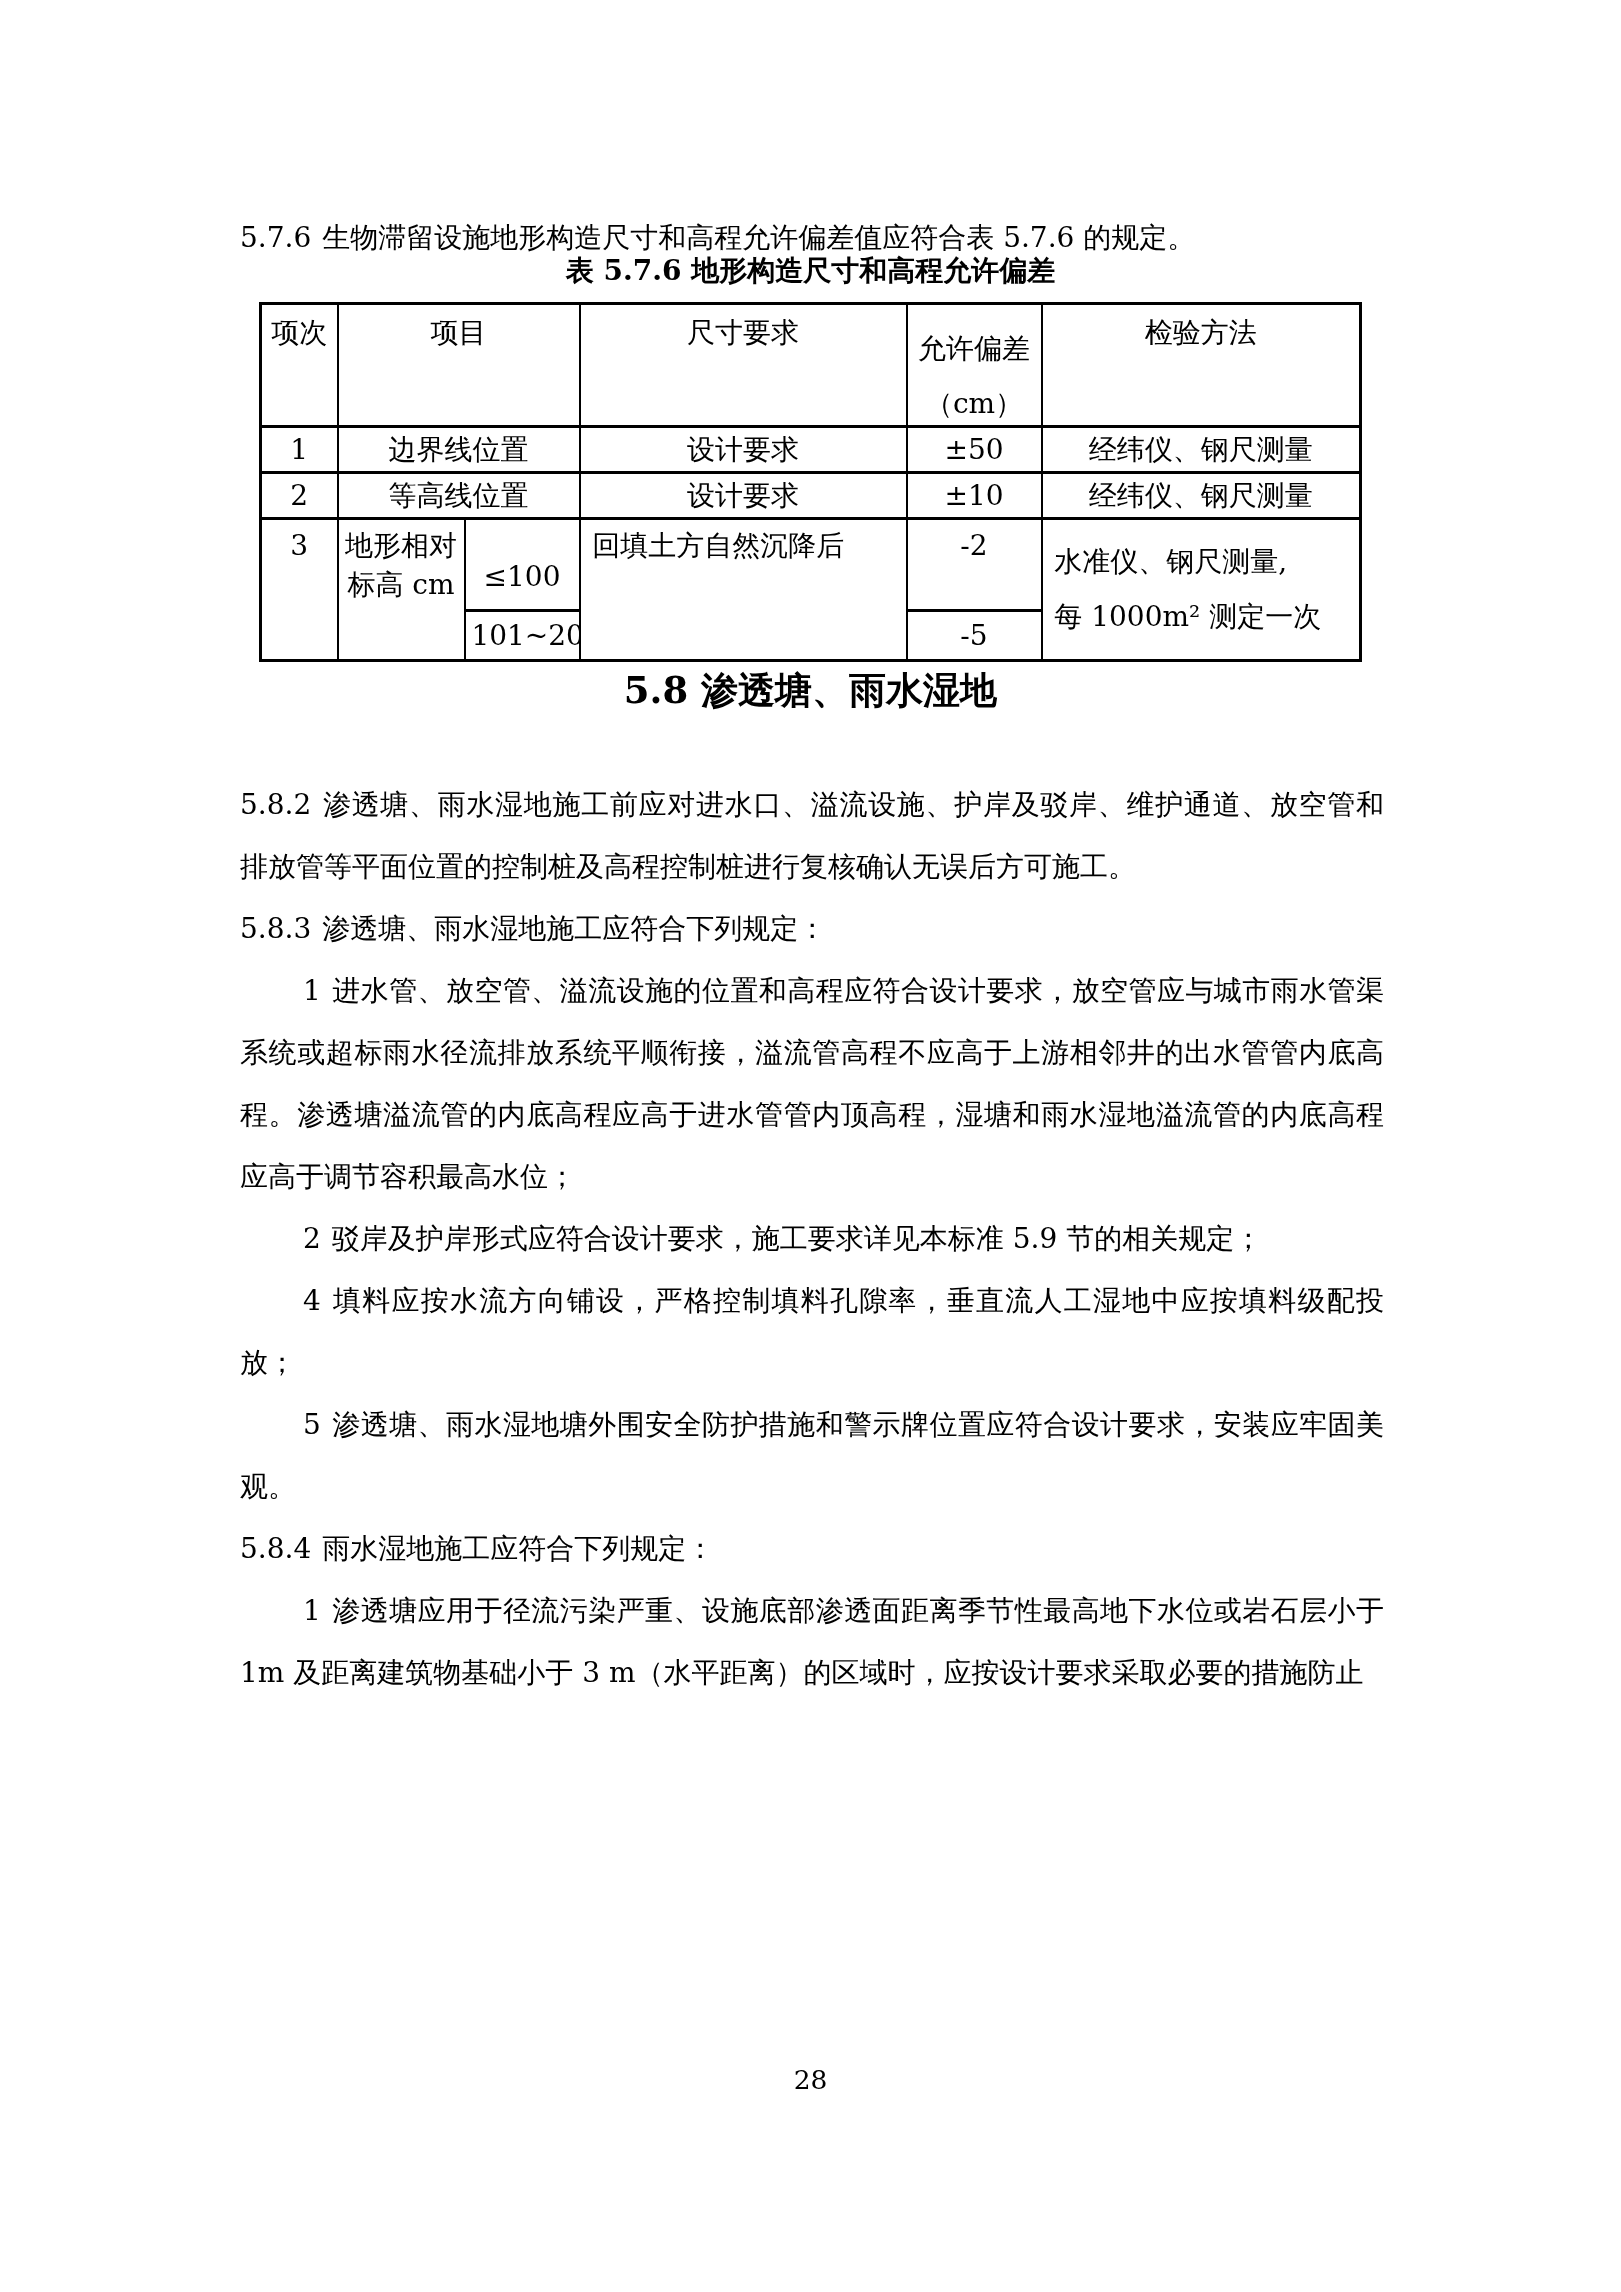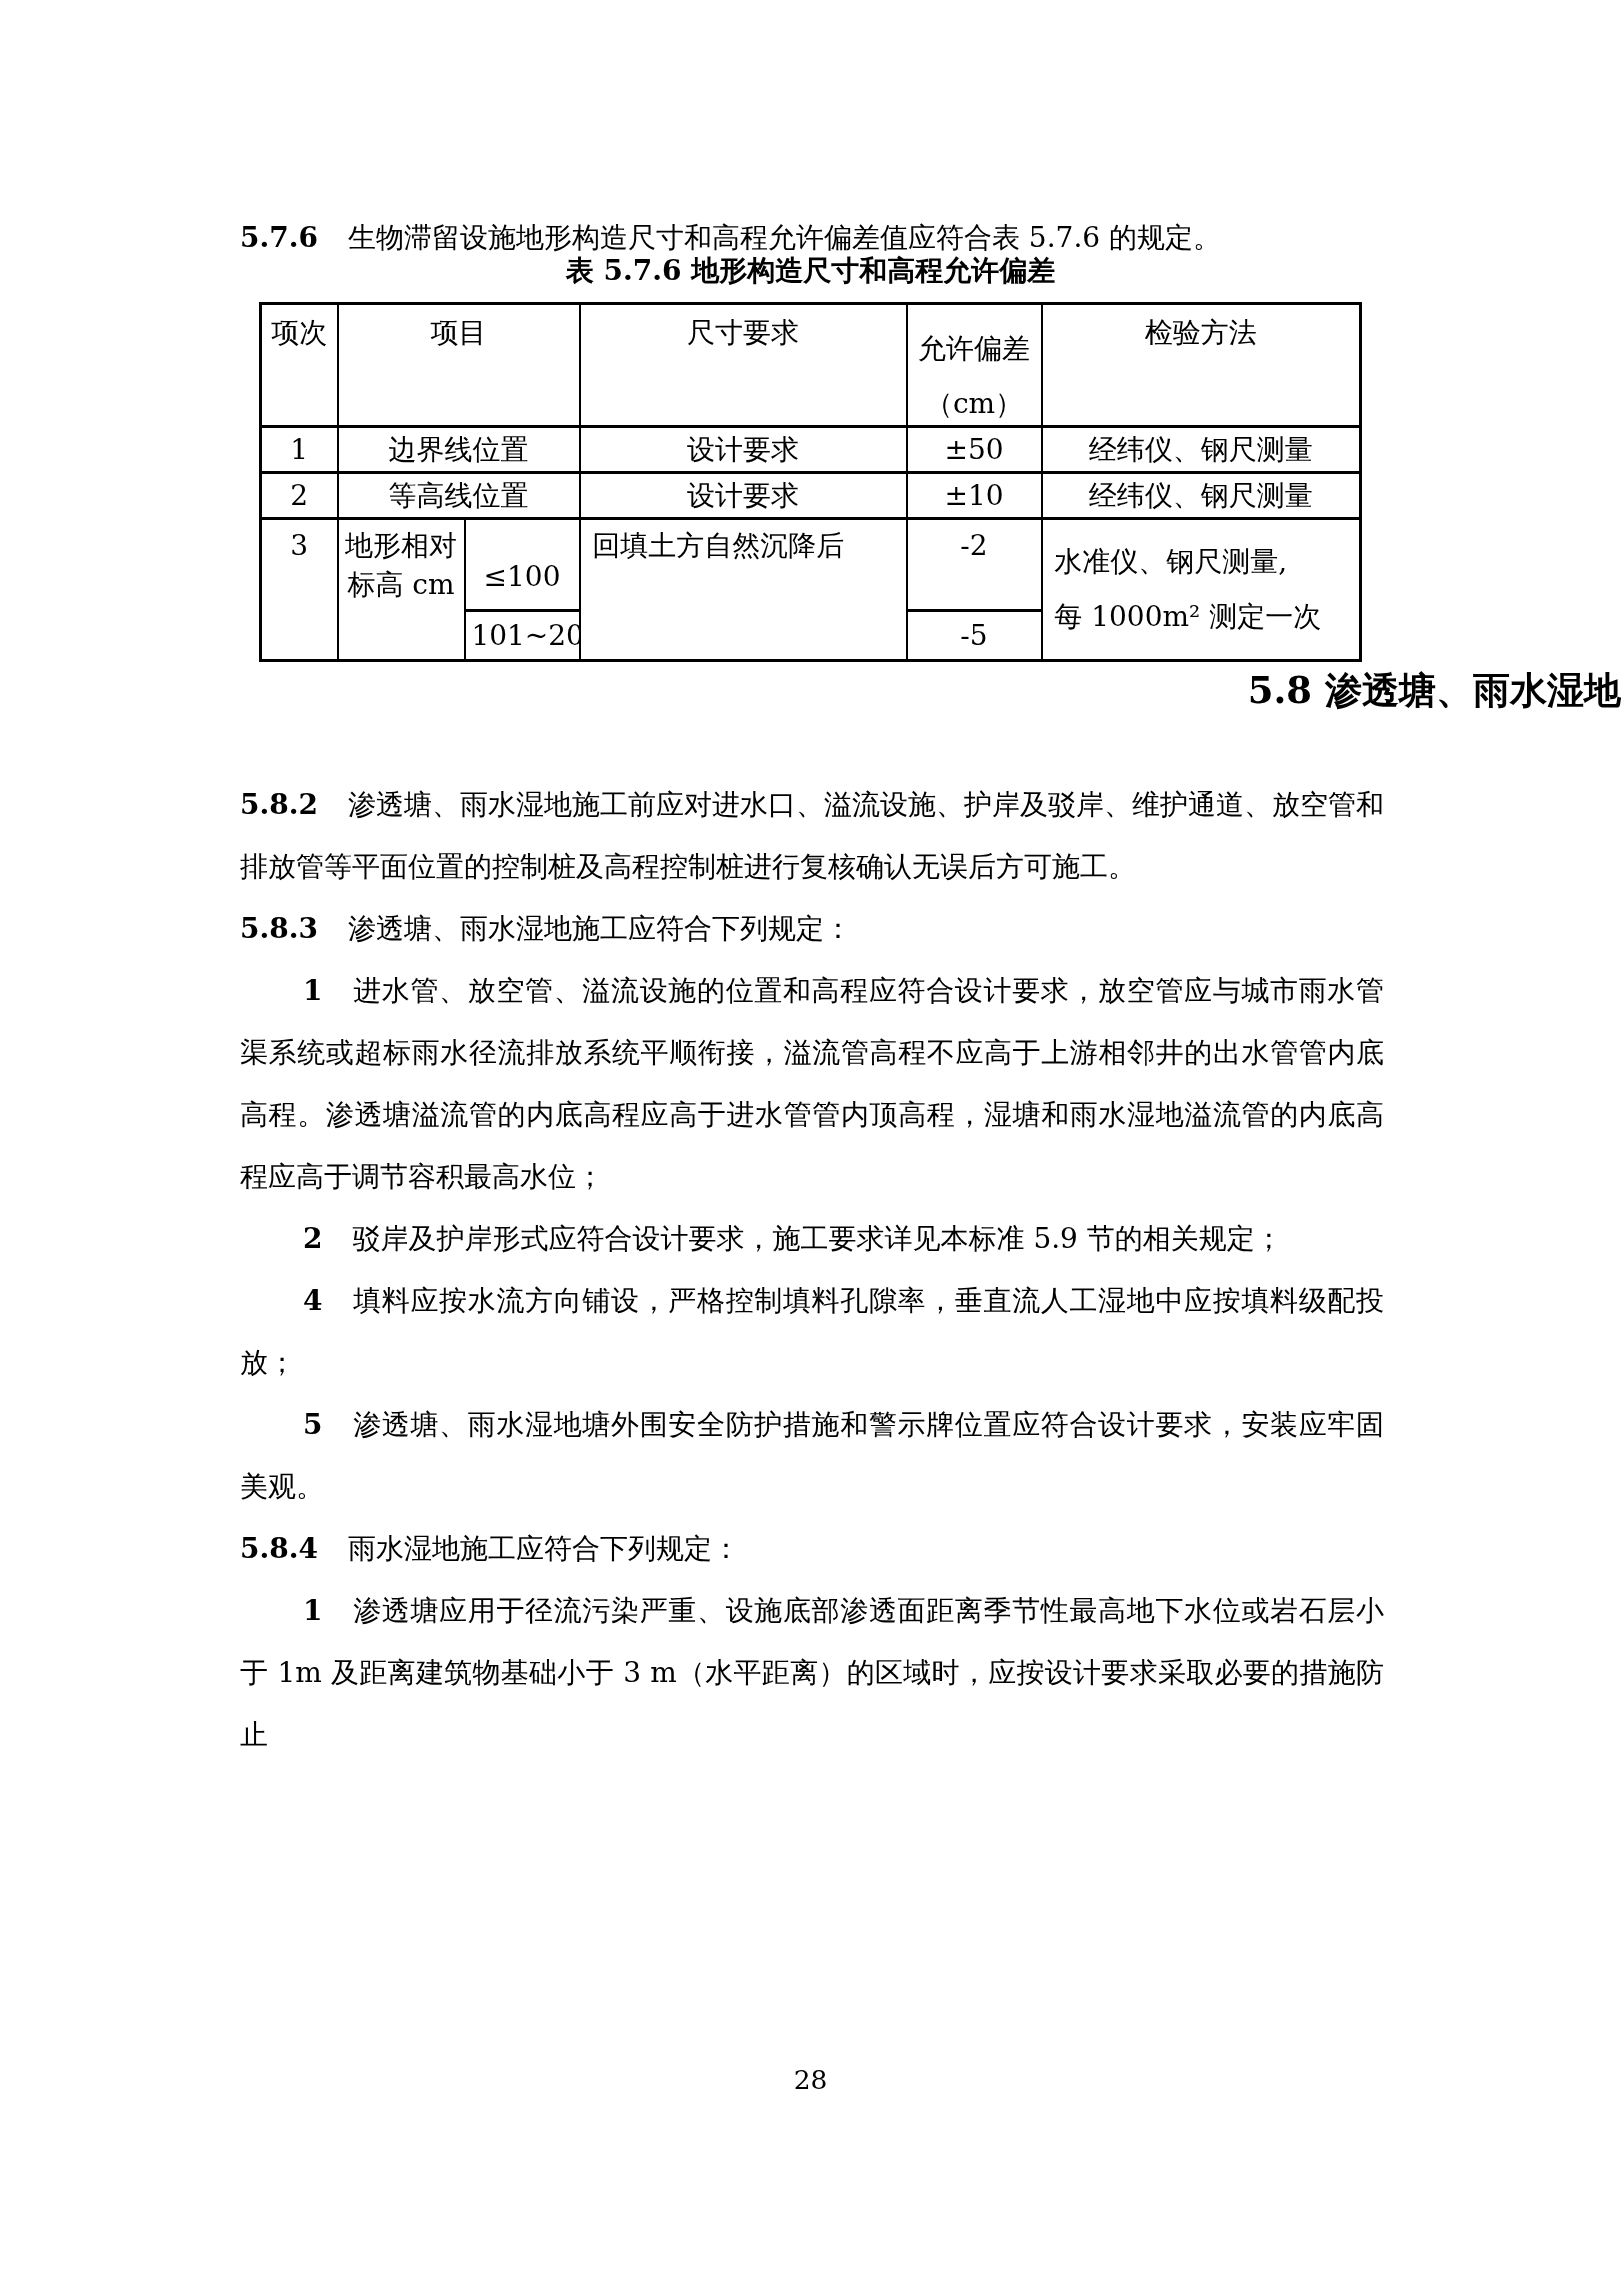--- a/index.html
+++ b/index.html
@@ -21,22 +21,22 @@
   .clause-576 {
     position: absolute;
     top: 208px;
     left: 240px;
     width: 1144px;
     font-size: 28px;
     line-height: 59px;
     text-align: justify;
   }
   .clause-label {
-    font-weight: bold;
-    margin-right: 30px;
+    font-weight: normal;
+    margin-right: 11px;
   }
 
   
   .table-caption {
     position: absolute;
     top: 251px;
     left: 0;
     width: 100%;
     text-align: center;
     font-weight: bold;
@@ -78,21 +78,21 @@
   td.vbottom { vertical-align: bottom !important; padding-bottom: 13.7px !important; }
   td.lalign { text-align: left !important; padding-left: 11.8px !important; }
   .cell-line { display: block; margin-top: 16px; }
 
   
   .section-heading {
     position: absolute;
     top: 665px;
     left: 0;
     width: 100%;
-    text-align: right;
+    text-align: center;
     font-weight: bold;
     font-size: 37px;
     line-height: 51px;
   }
 
   
   .body-block {
     position: absolute;
     top: 774px;
     left: 240px;

